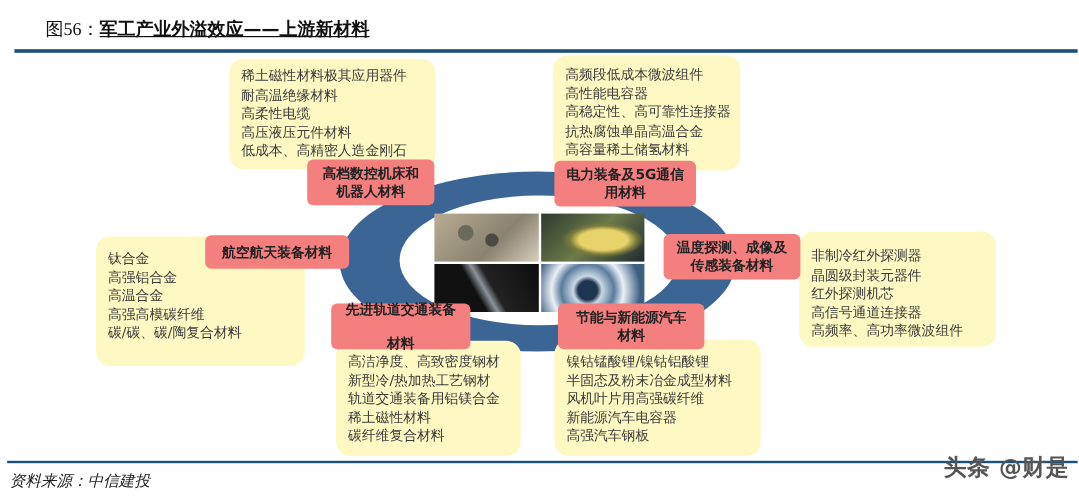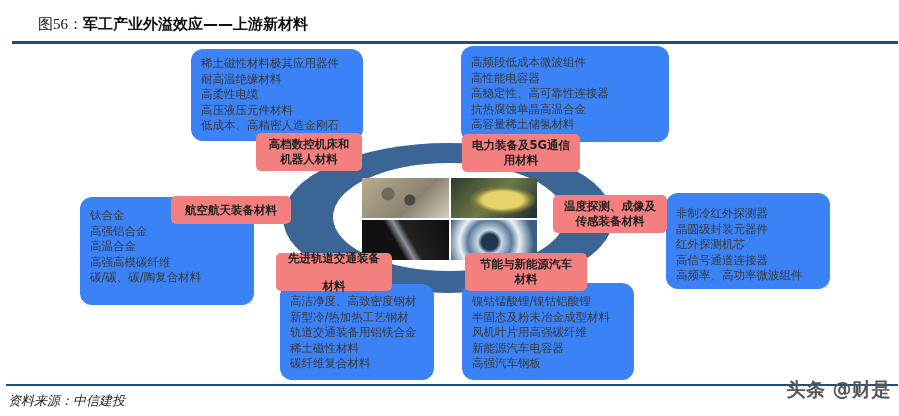--- a/index.html
+++ b/index.html
@@ -1,40 +1,40 @@
 <!DOCTYPE html>
 <html><head>
 <meta charset="utf-8">
 <style>
   html, body { margin:0; padding:0; background:#ffffff; }
   body { width:899px; height:416px; position:relative; overflow:hidden;
          font-family: "DejaVu Sans", "Liberation Sans", sans-serif; color:#333; }
   .title { position:absolute; left:38px; top:15px; font-size:15px; color:#111; white-space:nowrap; }
   .title .fig { font-family:"Liberation Serif","DejaVu Serif",serif; font-weight:normal; }
-  .title .main { font-weight:bold; }
+  .title .main { font-weight:bold;text-decoration:underline; }
   .rule-top { position:absolute; left:12px; top:41px; width:886px; height:3px; background:#1b4f7c; }
   .rule-bottom { position:absolute; left:6px; top:384px; width:892px; height:2px; background:#1b4f7c; }
   .source { position:absolute; left:8px; top:392px; font-size:13px; font-style:italic; color:#222; }
   .watermark { position:absolute; right:8px; top:377px; font-size:19px; color:#555; font-weight:bold; letter-spacing:0.5px; }
 
   .ring { position:absolute; left:283px; top:143px; width:330px; height:150px; border-radius:50%; background:#3a6595; }
   .ring-inner { position:absolute; left:333px; top:163px; width:232px; height:108px; border-radius:50%; background:#ffffff; }
 
   .photos { position:absolute; left:362px; top:178px; width:175px; height:82px; display:grid;
             grid-template-columns: 1fr 1fr; grid-template-rows: 1fr 1fr; gap:2px; }
   .photo { width:100%; height:100%; }
   .p1 { background: radial-gradient(circle at 30% 40%, #6b6a5a 0 6px, transparent 7px),
                     radial-gradient(circle at 55% 55%, #4a4a44 0 5px, transparent 6px),
                     linear-gradient(135deg, #b8ad92, #8a8270 60%, #d6cfbd); }
   .p2 { background: radial-gradient(ellipse at 60% 55%, #e7d36a 0 20px, #7a7a3a 28px, transparent 34px),
                     linear-gradient(135deg, #2b3a2e, #6d7a4a 50%, #1e2a30); }
   .p3 { background: linear-gradient(60deg, #111 0 40%, #8d939a 48%, #222 55%, #0c0c0c 100%); }
   .p4 { background: radial-gradient(circle at 45% 55%, #1e3550 0 8px, #c9d8e6 12px, #5b7c9c 22px, #e9f0f6 30px, #3d5f82 44px); }
 
-  .gray { position:absolute; background:#3b82f6; border-radius:12px; font-size:11.5px; line-height:15.5px; color:#3a3a3a; padding:6px 10px; box-sizing:border-box; }
+  .gray { position:absolute; background:#fef9c3; border-radius:12px; font-size:11.5px; line-height:15.5px; color:#3a3a3a; padding:6px 10px; box-sizing:border-box; }
   .gray div { white-space:nowrap; }
   .pink { position:absolute; background:#f47f7f; border-radius:5px; font-size:11.5px; line-height:15px; font-weight:bold; color:#222; text-align:center;
           display:flex; flex-direction:column; justify-content:center; align-items:center; box-sizing:border-box; padding:14px 6px; }
   .pink div { white-space:nowrap; }
 </style>
 </head>
 <body>
 
 <div class="title">
   <span class="fig">图56：</span><span class="main">军工产业外溢效应——上游新材料</span>
@@ -55,21 +55,21 @@
   <div>耐高温绝缘材料</div>
   <div>高柔性电缆</div>
   <div>高压液压元件材料</div>
   <div>低成本、高精密人造金刚石</div>
 </div>
 <div class="pink" style="left:256px; top:133px; width:106px; height:38px;">
   <div>高档数控机床和</div>
   <div>机器人材料</div>
 </div>
 
-<div class="gray" style="left:461px; top:46px; width:208px; height:96px; padding-top:9px;">
+<div class="gray" style="left:461px; top:46px; width:156px; height:96px; padding-top:9px;">
   <div>高频段低成本微波组件</div>
   <div>高性能电容器</div>
   <div>高稳定性、高可靠性连接器</div>
   <div>抗热腐蚀单晶高温合金</div>
   <div>高容量稀土储氢材料</div>
 </div>
 <div class="pink" style="left:462px; top:134px; width:118px; height:38px;">
   <div>电力装备及5G通信</div>
   <div>用材料</div>
 </div>

